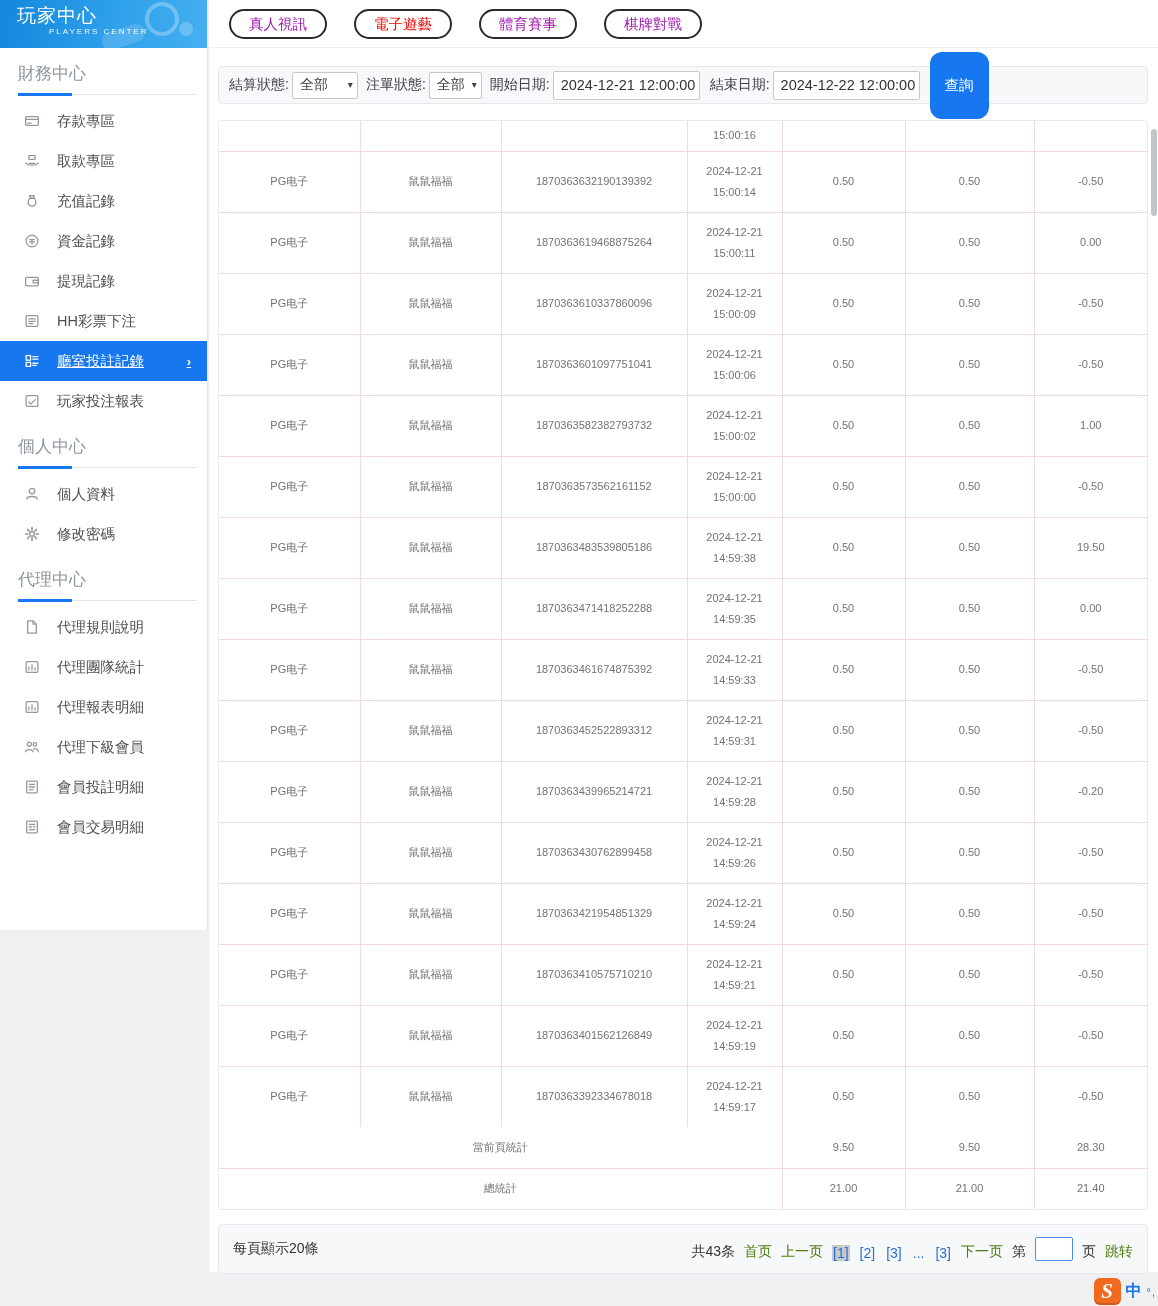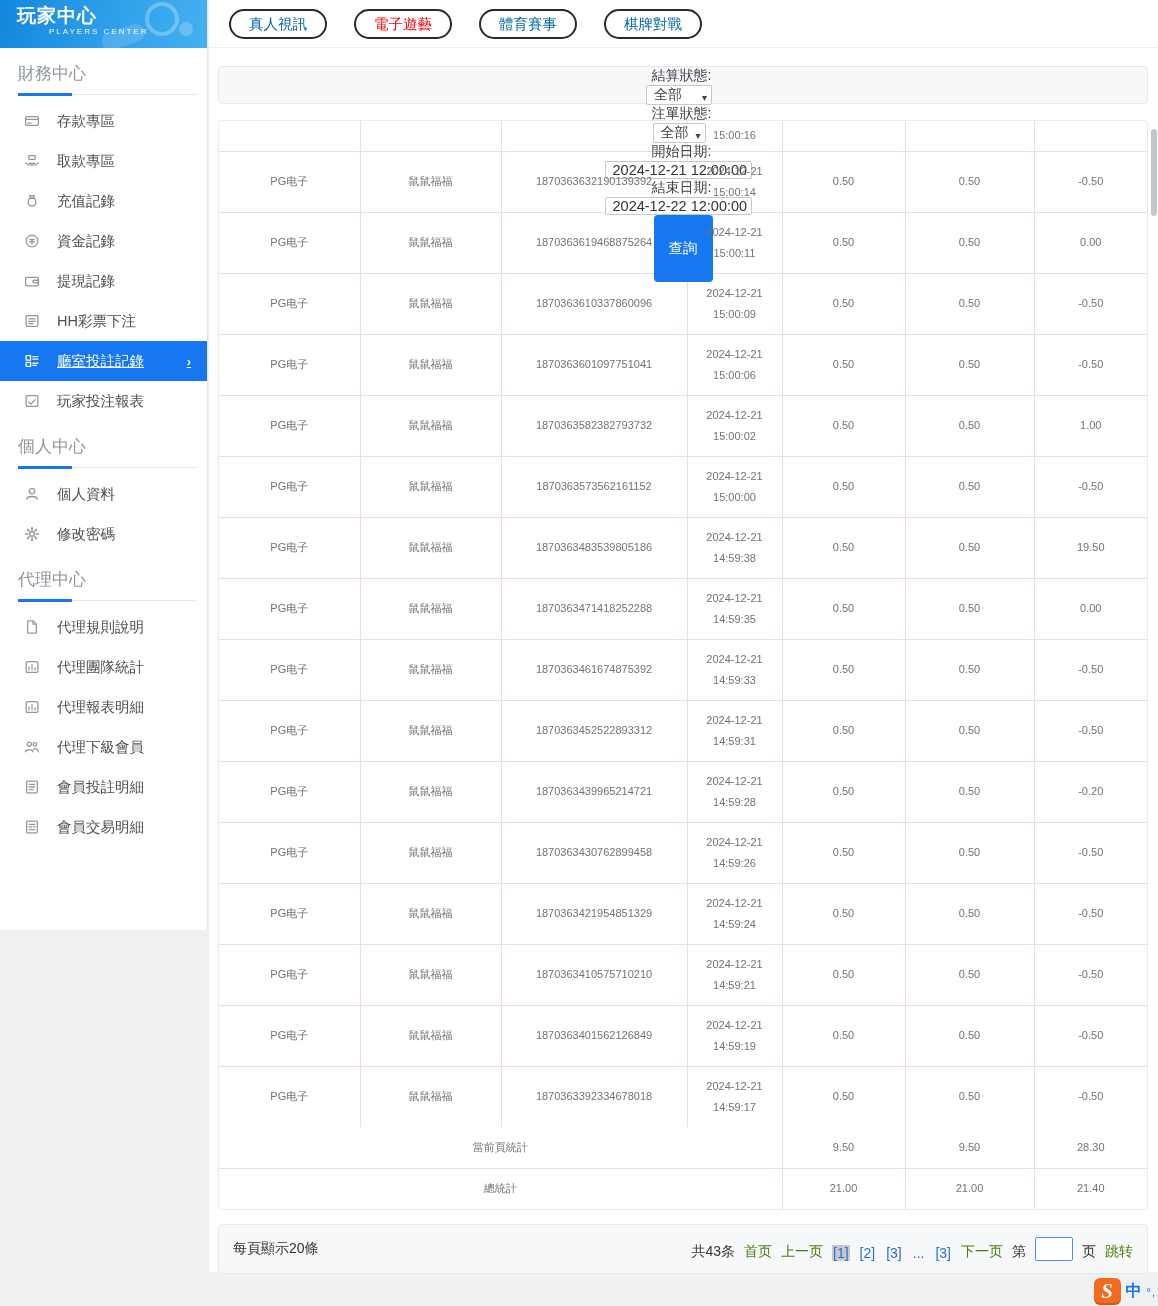--- a/index.html
+++ b/index.html
@@ -3,50 +3,50 @@
 <meta charset="utf-8">
 <style>
   * { margin:0; padding:0; box-sizing:border-box; }
   html,body { background:#eef0f2; }
   body { font-family:"Liberation Sans","DejaVu Sans",sans-serif; }
   .page { position:relative; width:1158px; height:1306px; background:#eef0f2; overflow:hidden; }
 
   
   .sidebar { position:absolute; left:0; top:0; width:208px; height:930px; background:#fff; border-right:1px solid #e4e7ea; }
   .sb-header { position:relative; height:48px; background:linear-gradient(100deg,#1487dd 0%,#2fa0ea 55%,#45b0f1 100%); color:#fff; padding:5px 0 0 17px; overflow:hidden; }
-  .sb-title { font-size:19px; font-weight:bold; letter-spacing:1px; line-height:22px; }
+  .sb-title { font-size:19px; font-weight:normal; letter-spacing:1px; line-height:22px; }
   .sb-sub { font-size:8px; letter-spacing:2px; opacity:.95;padding-left:32px; }
   .sb-decor1 { position:absolute; right:28px; top:2px; width:34px; height:34px; border:4px solid rgba(255,255,255,.28); border-radius:50%; }
   .sb-decor2 { position:absolute; right:14px; top:22px; width:14px; height:14px; background:rgba(255,255,255,.22); border-radius:50%; }
   .sb-decor3 { position:absolute; right:62px; top:28px; width:44px; height:18px; background:rgba(255,255,255,.15); border-radius:9px; transform:rotate(-18deg); }
 
   .sb-section-title { color:#8d959d; font-size:17px; padding:14px 0 9px 18px; }
   .sb-underline { position:relative; height:1px; background:#e4e6e8; margin:0 10px 6px 18px; }
   .sb-underline::before { content:""; position:absolute; left:0; top:-1px; width:54px; height:3px; background:#1677f0; }
   .sb-item { display:flex; align-items:center; height:40px; padding-left:24px; color:#4d4f52; font-size:14.5px; cursor:pointer; }
   .sb-item .ic { width:16px; height:16px; margin-right:17px; color:#94989d; flex:0 0 16px; display:flex; align-items:center; justify-content:center; }
   .sb-item.active { background:#1677f0; color:#fff;text-decoration:underline; }
   .sb-item.active .ic { color:#fff; }
   .sb-item .chev { margin-left:auto; margin-right:16px; font-size:13px; font-weight:bold; }
   .ic svg { display:block; }
 
   
   .main { position:absolute; left:209px; top:0; width:949px; height:1272px; background:#fff; }
 
   .tabs { display:flex; gap:27px; padding:9px 0 8px 20px; border-bottom:1px solid #efefef; }
-  .tab-pill { border:2px solid #2a2a2a; border-radius:17px; padding:4px 18px; font-size:14.5px; color:#0369a1; background:#fff; cursor:pointer; line-height:18px; }
+  .tab-pill { border:2px solid #2a2a2a; border-radius:17px; padding:4px 18px; font-size:14.5px; color:#a21caf; background:#fff; cursor:pointer; line-height:18px; }
   .tab-pill.active { color:#ee0000; }
 
-  .filter-bar { margin:18px 10px 0 9px; height:38px; background:#f7f8fa; border:1px solid #e6e8eb; border-radius:4px; display:flex; align-items:center; padding:0 10px; font-size:14px; color:#3c3f43;flex-direction:column; }
+  .filter-bar { margin:18px 10px 0 9px; height:38px; background:#f7f8fa; border:1px solid #e6e8eb; border-radius:4px; display:flex; align-items:center; padding:0 10px; font-size:14px; color:#3c3f43; }
   .flabel { margin-right:3px; }
   .fsel { position:relative; background:#fff; border:1px solid #c6c9cc; border-radius:2px; height:27px; display:flex; align-items:center; padding:0 16px 0 7px; margin-right:8px; cursor:pointer; }
   .fsel .car { position:absolute; right:4px; top:6px; font-size:10px; color:#444; }
   .fsel1 { width:66px; } .fsel2 { width:53px; }
   .finput { width:147px; height:29px; border:1px solid #c6c9cc; border-radius:2px; font-size:14.5px; color:#333; padding:0 0 0 7px; margin-right:10px; font-family:inherit; background:#fff; }
-  .search-btn { background:#1677f0; color:#fff; border:none; border-radius:4px; font-size:14.5px; padding:24px 15px; cursor:pointer; font-family:inherit; }
+  .search-btn { background:#1677f0; color:#fff; border:none; border-radius:12px; font-size:14.5px; padding:24px 15px; cursor:pointer; font-family:inherit; }
 
   
   .table-wrap { margin:16px 10px 0 9px; border:1px solid #e9ebee; border-radius:3px; background:#fff; }
   table.bet { width:100%; border-collapse:collapse; font-size:11px; color:#737373; table-layout:fixed; }
   table.bet td { border:1px solid #f2dada; text-align:center; vertical-align:middle; padding:2px; line-height:21px; word-wrap:break-word; }
   table.bet td:first-child { border-left:none; }
   table.bet td:last-child { border-right:none; }
   table.bet tr:first-child td { border-top:none; }
   table.bet tr:last-child td { border-bottom:none; }
   tr.partial td { height:30px; }

